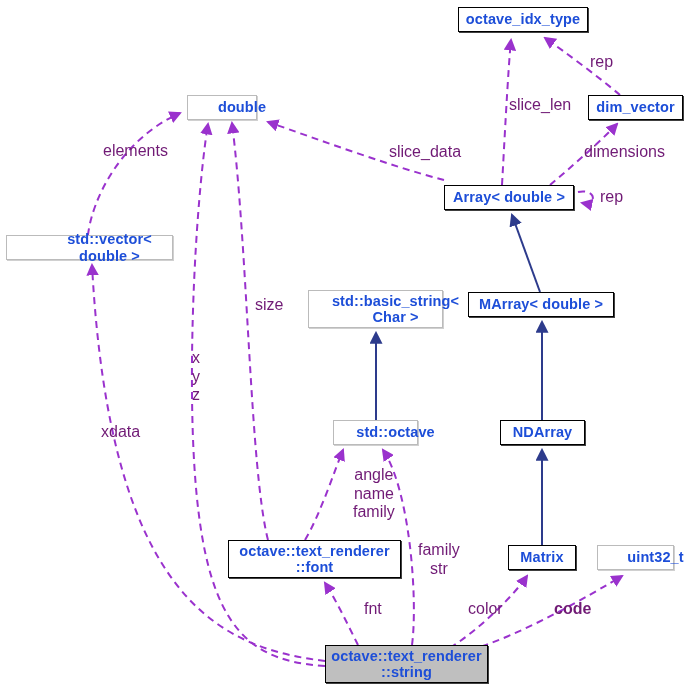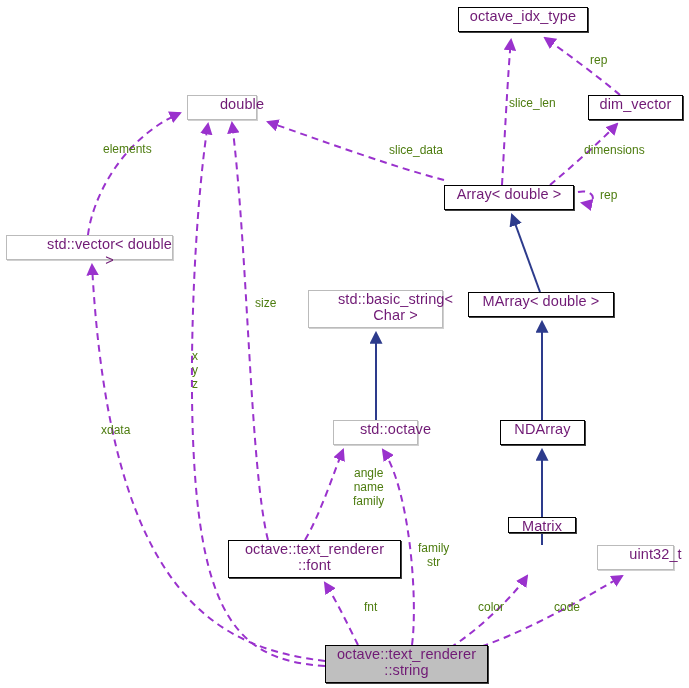--- a/index.html
+++ b/index.html
@@ -21,47 +21,49 @@
     position: absolute;
     left: 0;
     top: 0;
     width: 689px;
     height: 688px;
   }
   .node {
     position: absolute;
     box-sizing: border-box;
     display: flex;
+    align-items: center;
     justify-content: center;
     text-align: center;
     background: #ffffff;
     font-size: 14.5px;
-    color: #701a75;
+    color: #1d4ed8;
     line-height: 1.12;
     white-space: pre-line;
     letter-spacing: 0.1px;
+    font-weight: bold;
   }
   .node.solid {
     border: 1px solid #000000;
     box-shadow: 1px 1px 0 0 #404040;
   }
   .node.faint {
     border: 1px solid #bbbbbb;
     box-shadow: 1px 1px 0 0 #d0d0d0;
     padding-left: 40px;
   }
   .node.highlight {
     border: 1px solid #000000;
     background: #bfbfbf;
     box-shadow: 1px 1px 0 0 #404040;
   }
   .edge-label {
     position: absolute;
-    font-size: 12px;
-    color: #4d7c0f;
+    font-size: 16px;
+    color: #701a75;
     line-height: 1.17;
     white-space: pre-line;
     text-align: center;
     background: transparent;
     pointer-events: none;
   }
   .edge-label.lft { text-align: left; }
 </style>
 </head>
 <body>
@@ -156,21 +158,21 @@
 
   <div class="node solid" style="left:500px; top:420px; width:85px; height:25px;">
     <span>NDArray</span>
   </div>
 
   <div class="node solid" style="left:228px; top:540px; width:173px; height:38px;">
     <span>octave::text_renderer
 ::font</span>
   </div>
 
-  <div class="node solid" style="left:508px; top:517px; width:68px; height:16px;">
+  <div class="node solid" style="left:508px; top:545px; width:68px; height:25px;">
     <span>Matrix</span>
   </div>
 
   <div class="node faint" style="left:597px; top:545px; width:77px; height:25px;">
     <span>uint32_t</span>
   </div>
 
   <div class="node highlight" style="left:325px; top:645px; width:163px; height:38px;">
     <span>octave::text_renderer
 ::string</span>
@@ -198,17 +200,17 @@
 
   <div class="edge-label" style="left:353px; top:466px;">angle
 name
 family</div>
 
   <div class="edge-label" style="left:418px; top:541px;">family
 str</div>
 
   <div class="edge-label lft" style="left:364px; top:600px;">fnt</div>
 
-  <div class="edge-label lft" style="left:478px; top:600px;text-align:right;">color</div>
-
-  <div class="edge-label lft" style="left:554px; top:600px;">code</div>
+  <div class="edge-label lft" style="left:468px; top:600px;text-align:right;">color</div>
+
+  <div class="edge-label lft" style="left:554px; top:600px;font-weight:bold;">code</div>
 
 </div>
 
 </body></html>

